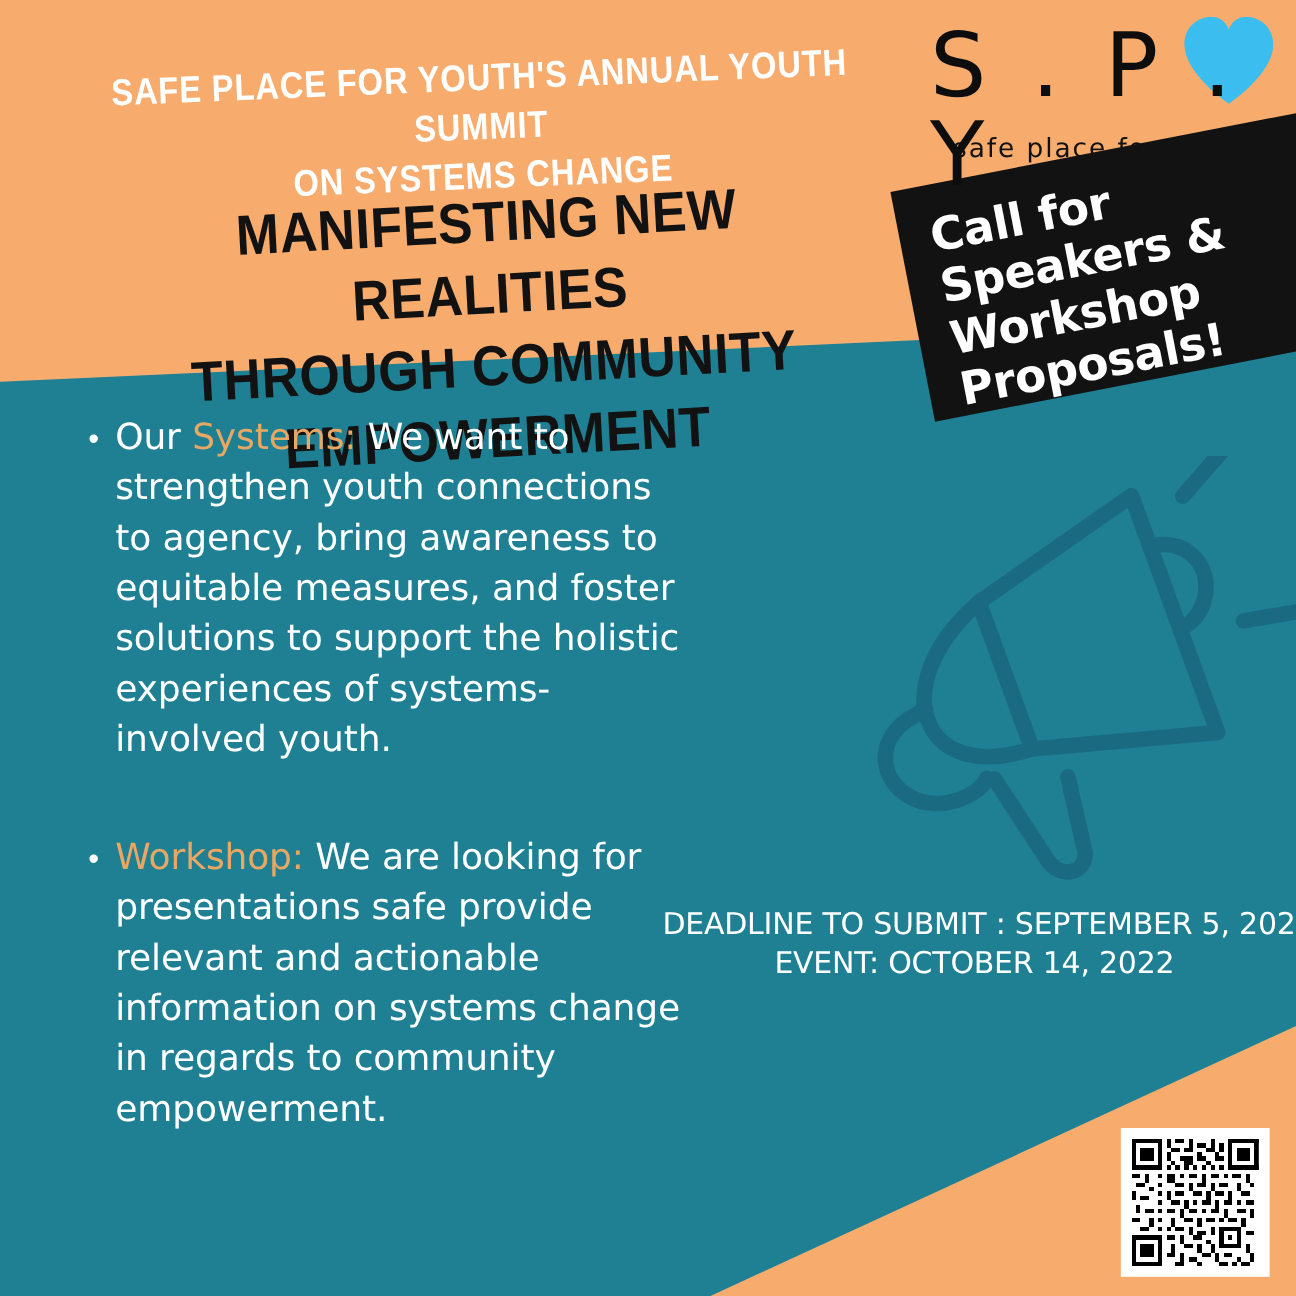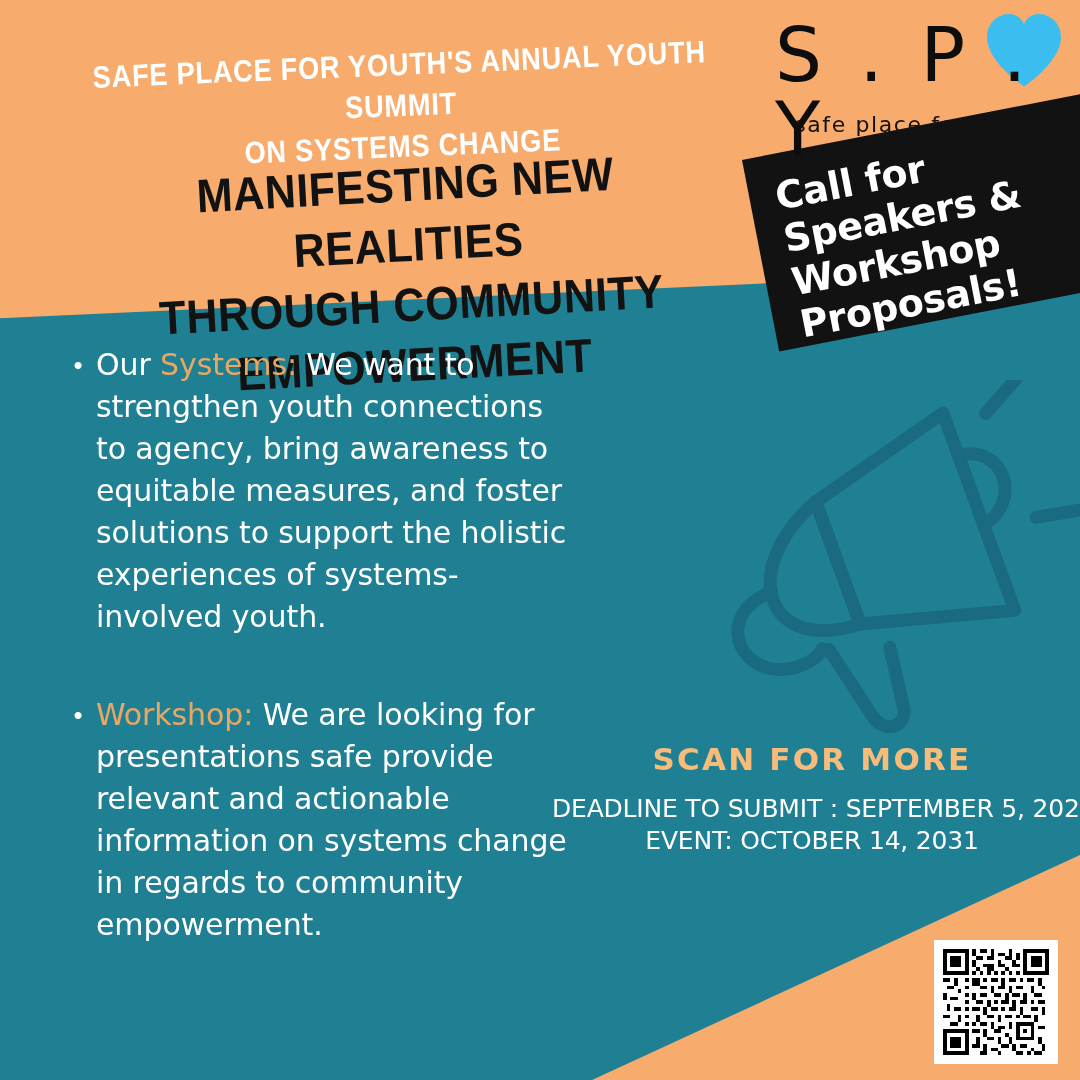--- a/index.html
+++ b/index.html
@@ -277,25 +277,24 @@
 
     <div class="bullet-item">
       <span class="bullet-dot">•</span>
       <span class="bullet-body"><span></span><span class="accent">Workshop:</span><span> We are looking for presentations safe provide relevant and actionable information on systems change in regards to community empowerment.</span></span>
     </div>
 
   </div>
 
   <div id="scan-block">
     <div id="scan-heading">
-      <div>Scan for More</div>
     </div>
     <div id="scan-dates">
       <div>DEADLINE TO SUBMIT : SEPTEMBER 5, 2022</div>
-      <div>EVENT: OCTOBER 14, 2031</div>
+      <div>EVENT: OCTOBER 14, 2022</div>
     </div>
   </div>
 
   <div id="qr-card">
     <svg id="qr-code" viewBox="0 0 29 29" shape-rendering="crispEdges">
       <rect width="29" height="29" fill="#ffffff"></rect>
       <g fill="#000000">
 
         <rect x="0" y="0" width="7" height="1"></rect>
           <rect x="0" y="6" width="7" height="1"></rect>

